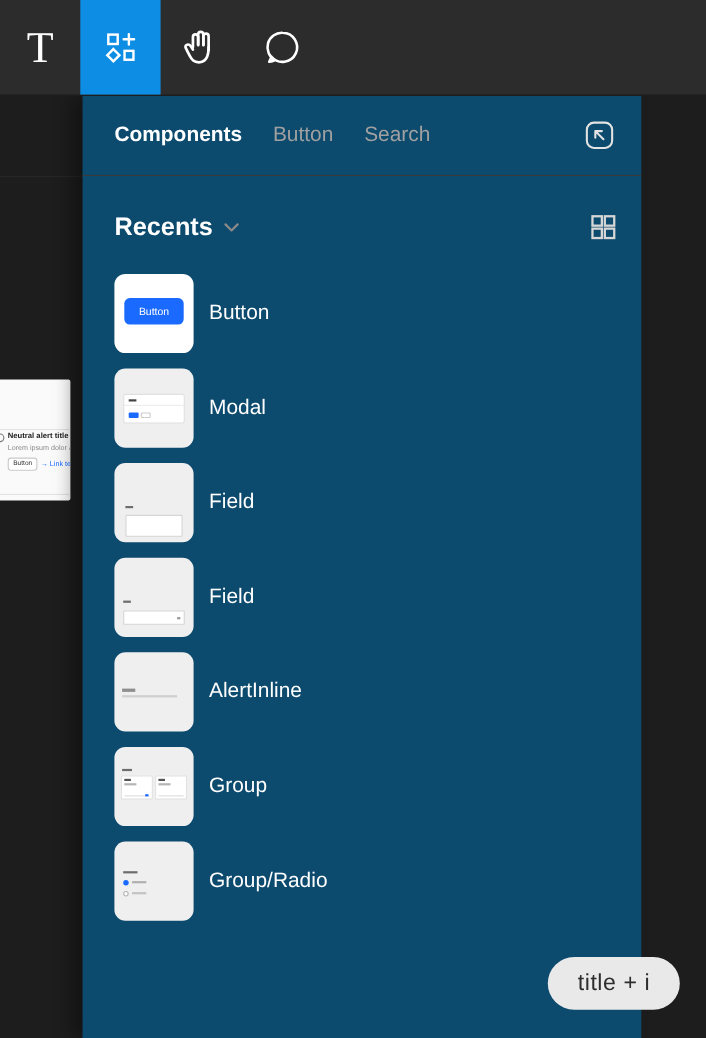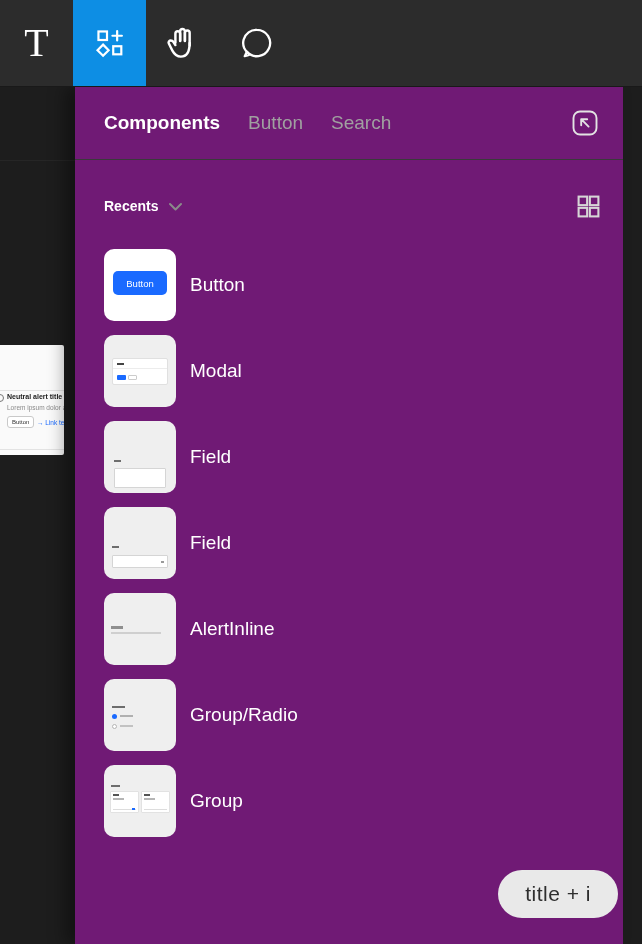--- a/index.html
+++ b/index.html
@@ -53,22 +53,22 @@
   .alert-body  { position: absolute; left: 7px; top: 59px; font-size: 6.5px; color: #8a8a8a; white-space: nowrap; }
   .alert-btn   {
     position: absolute; left: 7px; top: 71px; font-size: 6px; color: #333;
     background: #fff; border: 1px solid #c9c9c9; border-radius: 3px;
     padding: 2px 4px; white-space: nowrap;
   }
   .alert-link  { position: absolute; left: 37px; top: 74px; font-size: 6.5px; color: #1a6aff; white-space: nowrap; }
 
   
   .panel {
-    position: absolute; left: 75px; top: 87px; width: 548px; height: 857px;
-    background: #701a75; z-index: 4;
+    position: absolute; left: 75px; top: 87px; width: 508px; height: 857px;
+    background: #0c4a6e; z-index: 4;
     box-shadow: -10px 0 16px rgba(0,0,0,0.38);
   }
   .panel-header {
     height: 73px; display: flex; align-items: center;
     padding: 0 22px 0 29px; border-bottom: 1px solid #3a3a3a;
   }
   .panel-tab { font-size: 19px; color: #a0a0a0; margin-right: 28px; cursor: pointer; white-space: nowrap; }
   .panel-tab.active { color: #ffffff; font-weight: 700; }
   .popout-btn { margin-left: auto; width: 32px; height: 32px; display: flex; align-items: center; justify-content: center; cursor: pointer; }
 
@@ -80,21 +80,21 @@
   .search-bar input {
     flex: 1; background: transparent; border: none; outline: none;
     font-family: inherit; font-size: 19px; color: #ffffff;
   }
   .search-bar input::placeholder { color: #8a8a8a; }
 
   .section-row {
     margin: 32px 22px 0 29px; height: 28px;
     display: flex; align-items: center;
   }
-  .section-title { font-size: 14px; font-weight: 700; color: #ffffff; }
+  .section-title { font-size: 23px; font-weight: 700; color: #ffffff; }
   .section-chevron { margin-left: 10px; display: flex; align-items: center; cursor: pointer; }
   .grid-toggle { margin-left: auto; display: flex; align-items: center; cursor: pointer; }
 
   .item-list { margin-top: 29px; }
   .list-item {
     height: 72px; margin-bottom: 14px; padding-left: 29px;
     display: flex; align-items: center; gap: 14px; cursor: pointer;
   }
   .thumb {
     width: 72px; height: 72px; border-radius: 10px;
@@ -269,47 +269,47 @@
       </div>
       <span class="item-label">Field</span>
     </div>
 
     <div class="list-item">
       <div class="thumb">
         <div class="ai-bar"></div>
         <div class="ai-line"></div>
       </div>
       <span class="item-label">AlertInline</span>
-    </div>
-
-    <div class="list-item">
-      <div class="thumb">
-        <div class="mini-label gr-label"></div>
-        <div class="gr-radio-on"></div>
-        <div class="gr-line1"></div>
-        <div class="gr-radio-off"></div>
-        <div class="gr-line2"></div>
-      </div>
-      <span class="item-label">Group/Radio</span>
     </div>
 
     <div class="list-item">
       <div class="thumb">
         <div class="mini-label g-label"></div>
         <div class="g-card c1">
           <div class="gc-t1"></div>
             <div class="gc-t2"></div>
             <div class="gc-foot"></div>
             <div class="gc-dot"></div>
         </div>
         <div class="g-card c2">
           <div class="gc-t1"></div>
             <div class="gc-t2"></div>
             <div class="gc-foot"></div>
         </div>
       </div>
       <span class="item-label">Group</span>
     </div>
 
+    <div class="list-item">
+      <div class="thumb">
+        <div class="mini-label gr-label"></div>
+        <div class="gr-radio-on"></div>
+        <div class="gr-line1"></div>
+        <div class="gr-radio-off"></div>
+        <div class="gr-line2"></div>
+      </div>
+      <span class="item-label">Group/Radio</span>
+    </div>
+
   </div>
 </div>
 
 <div class="shortcut-badge">title + i</div>
 
 </body></html>

